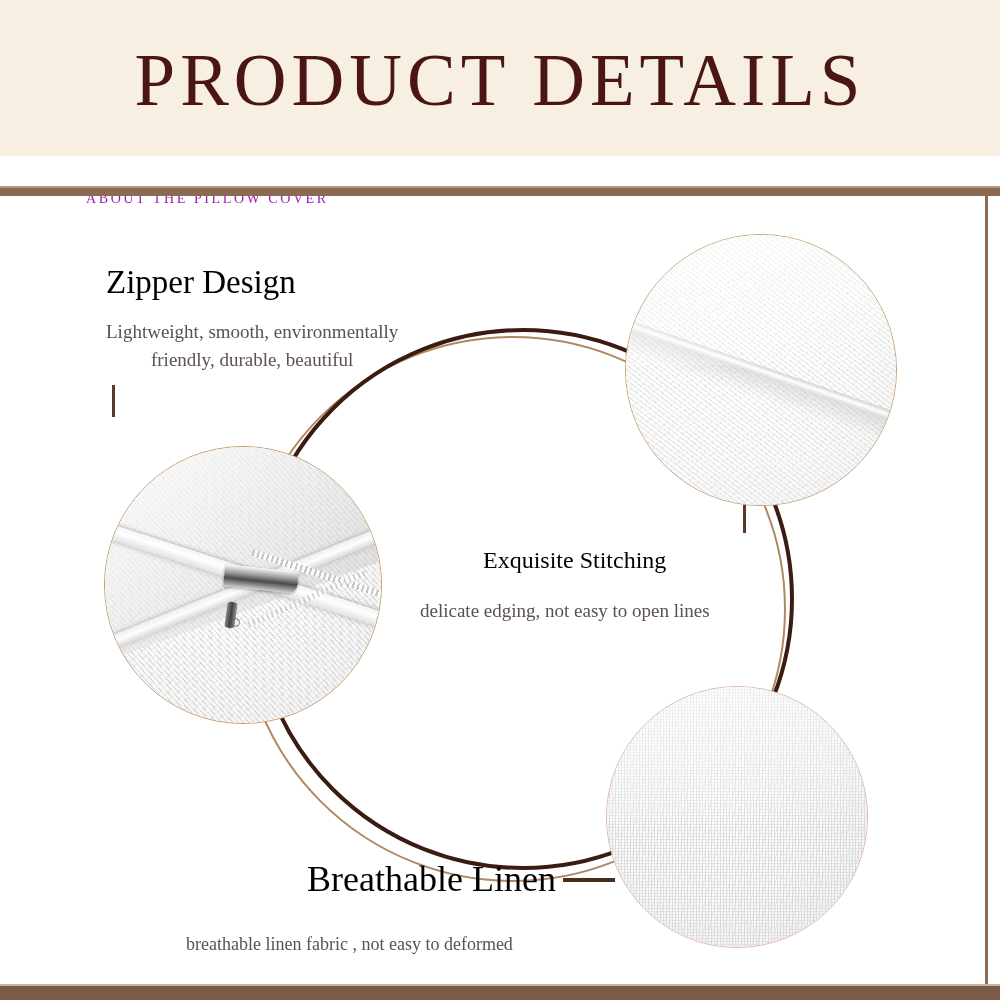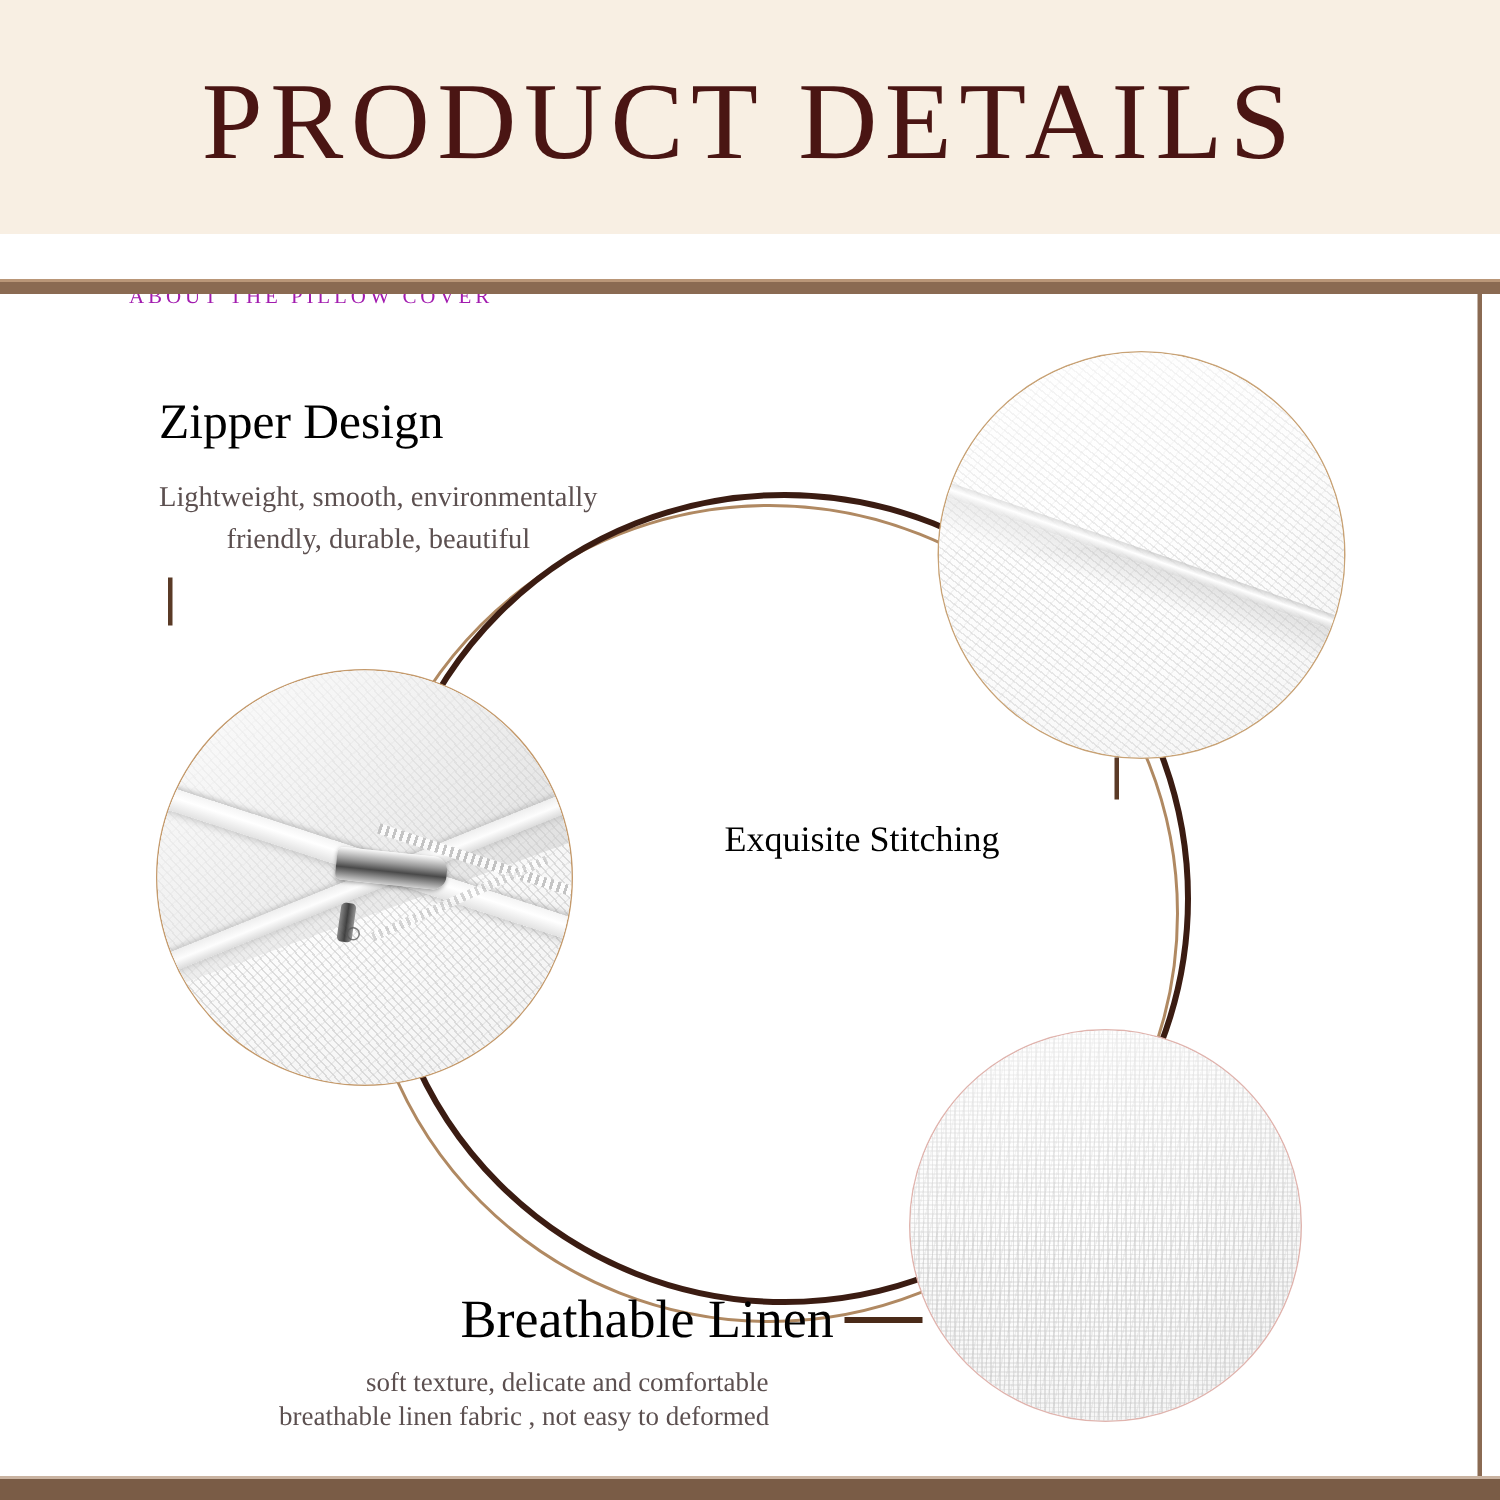--- a/index.html
+++ b/index.html
@@ -368,19 +368,19 @@
 
   <div class="feature-title" id="zipper-title">Zipper Design</div>
   <div class="feature-desc" id="zipper-desc">
     <div>Lightweight, smooth, environmentally</div>
     <div>friendly, durable, beautiful</div>
   </div>
   <div class="tick" id="tick-zipper"></div>
 
   <div class="tick" id="tick-stitching"></div>
   <div class="feature-title" id="stitching-title">Exquisite Stitching</div>
+  <div class="feature-desc" id="stitching-desc">delicate edging, not easy to open lines</div>
 
   <div class="feature-title" id="linen-title">Breathable Linen</div>
   <div id="linen-dash"></div>
-  <div class="feature-desc" id="linen-desc1">soft texture, delicate and comfortable</div>
   <div class="feature-desc" id="linen-desc2">breathable linen fabric , not easy to deformed</div>
 
 </div>
 
 </body></html>

